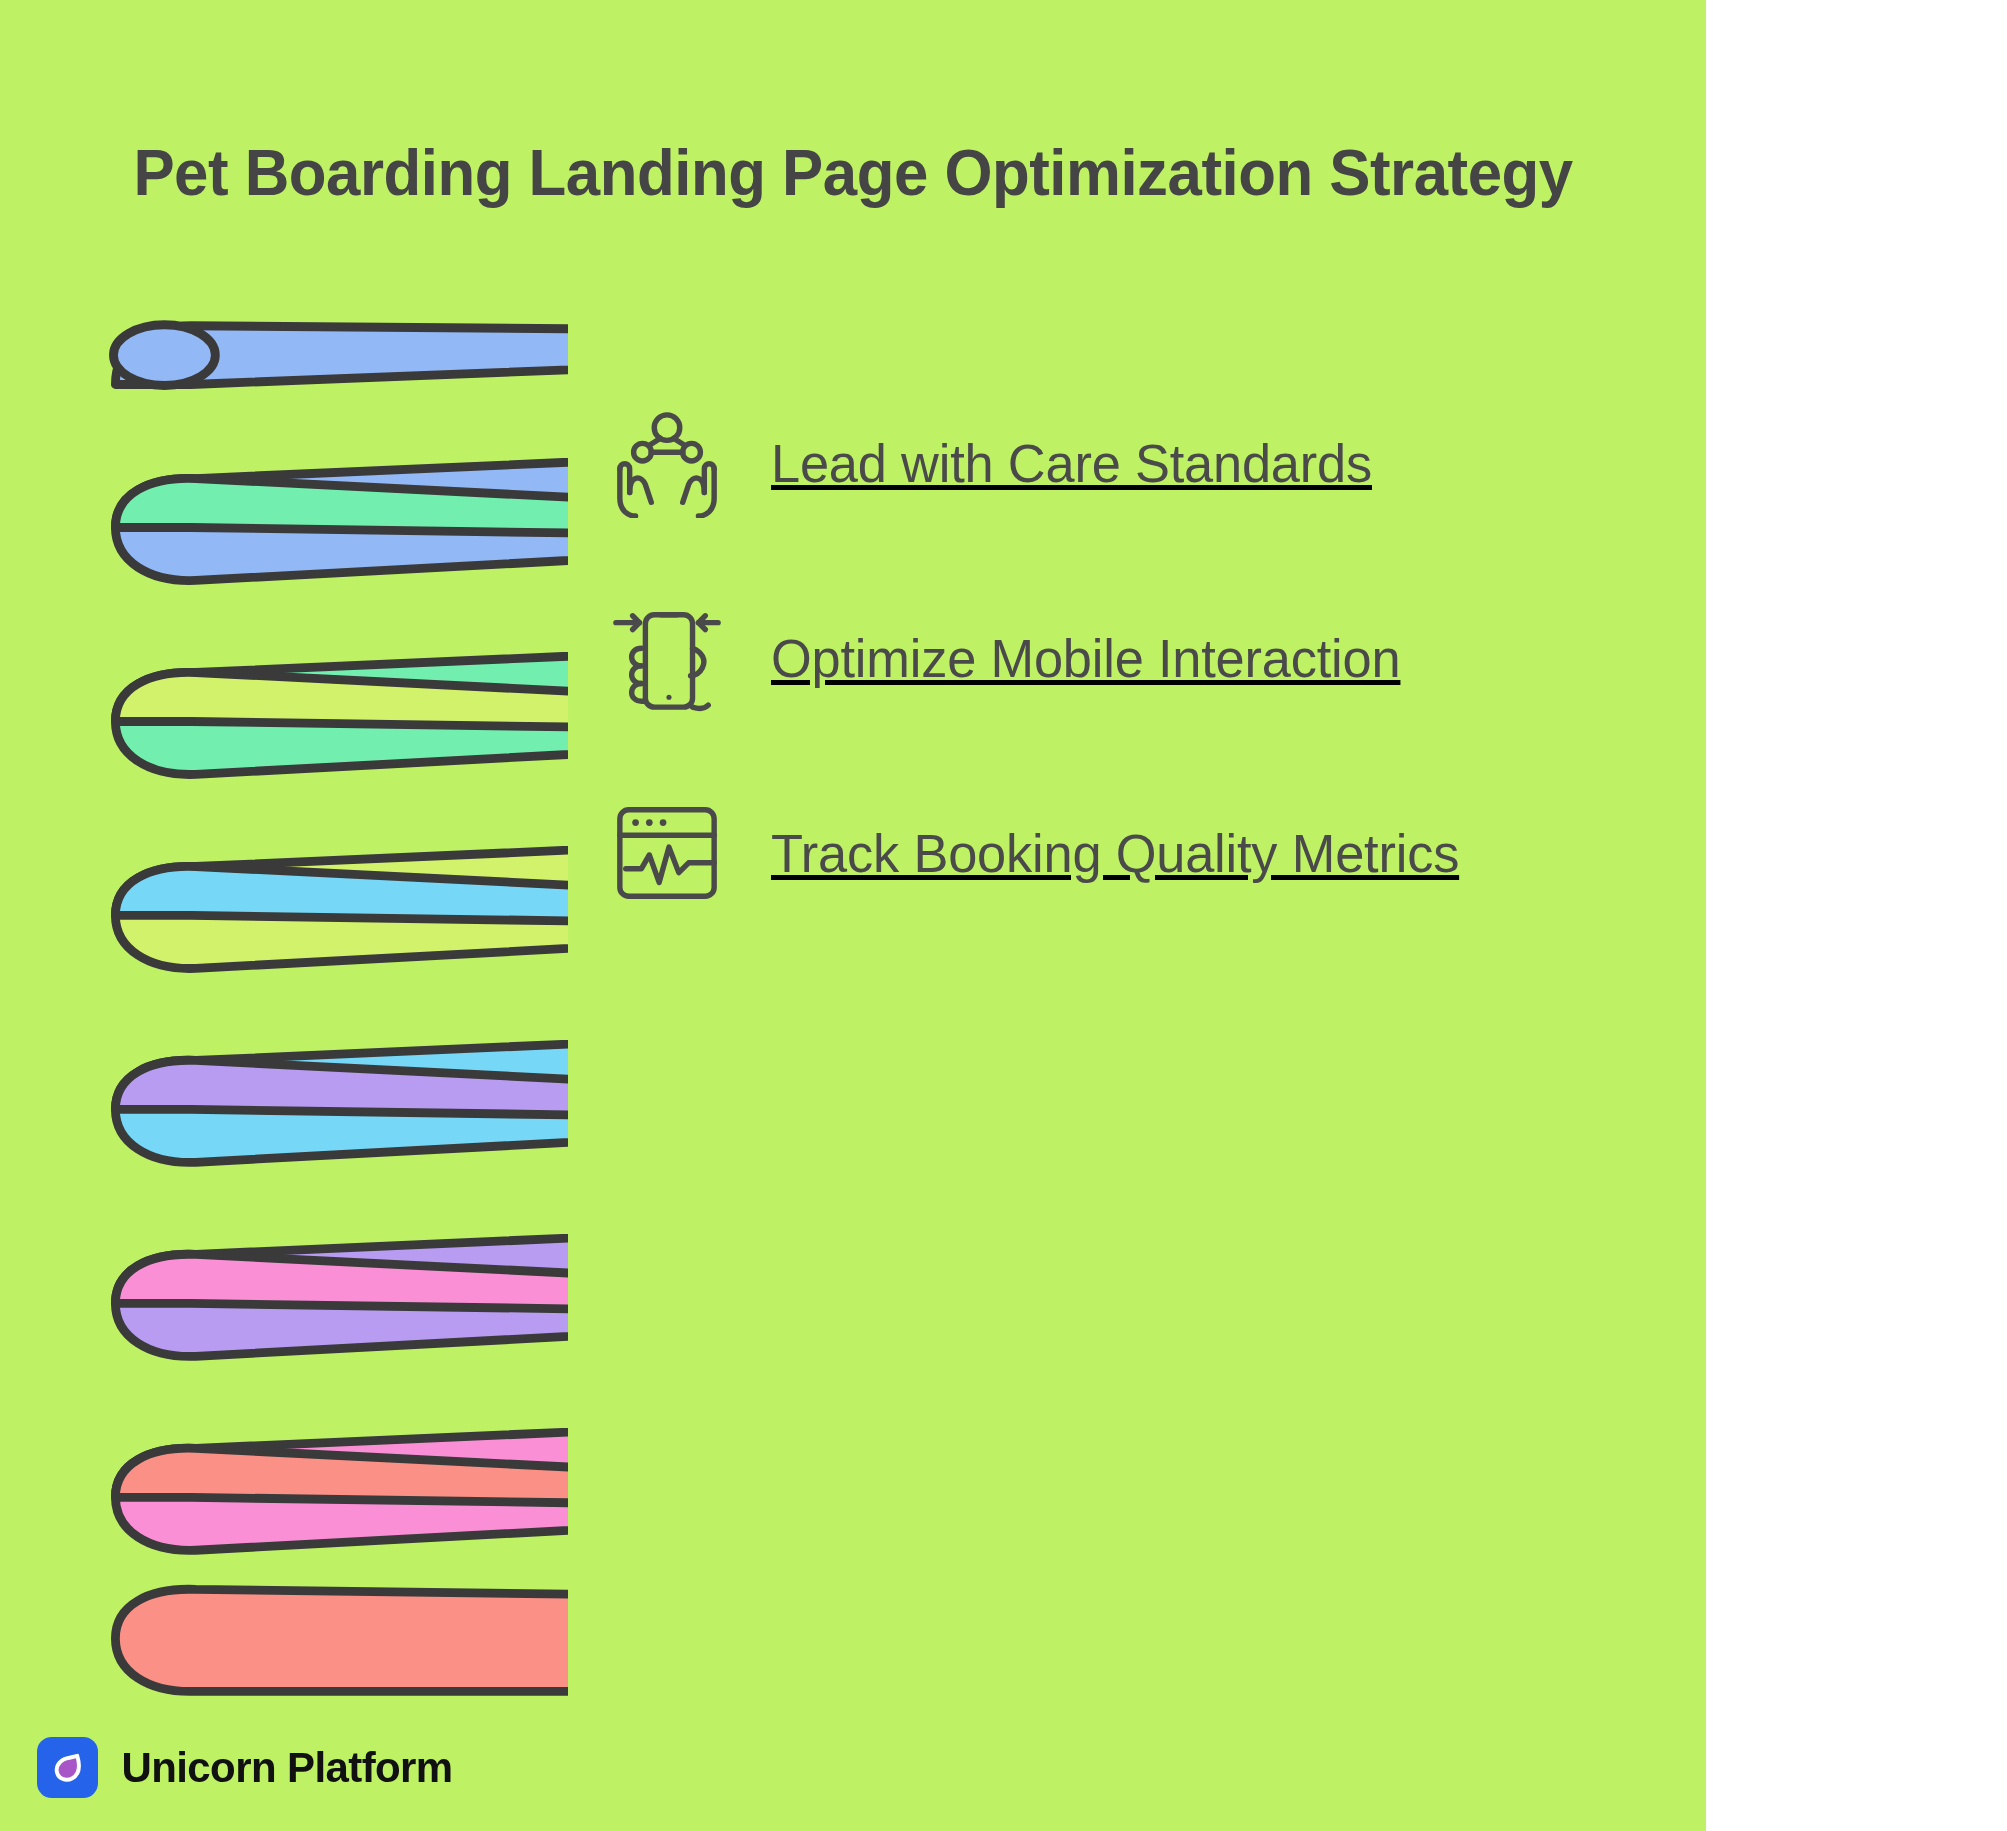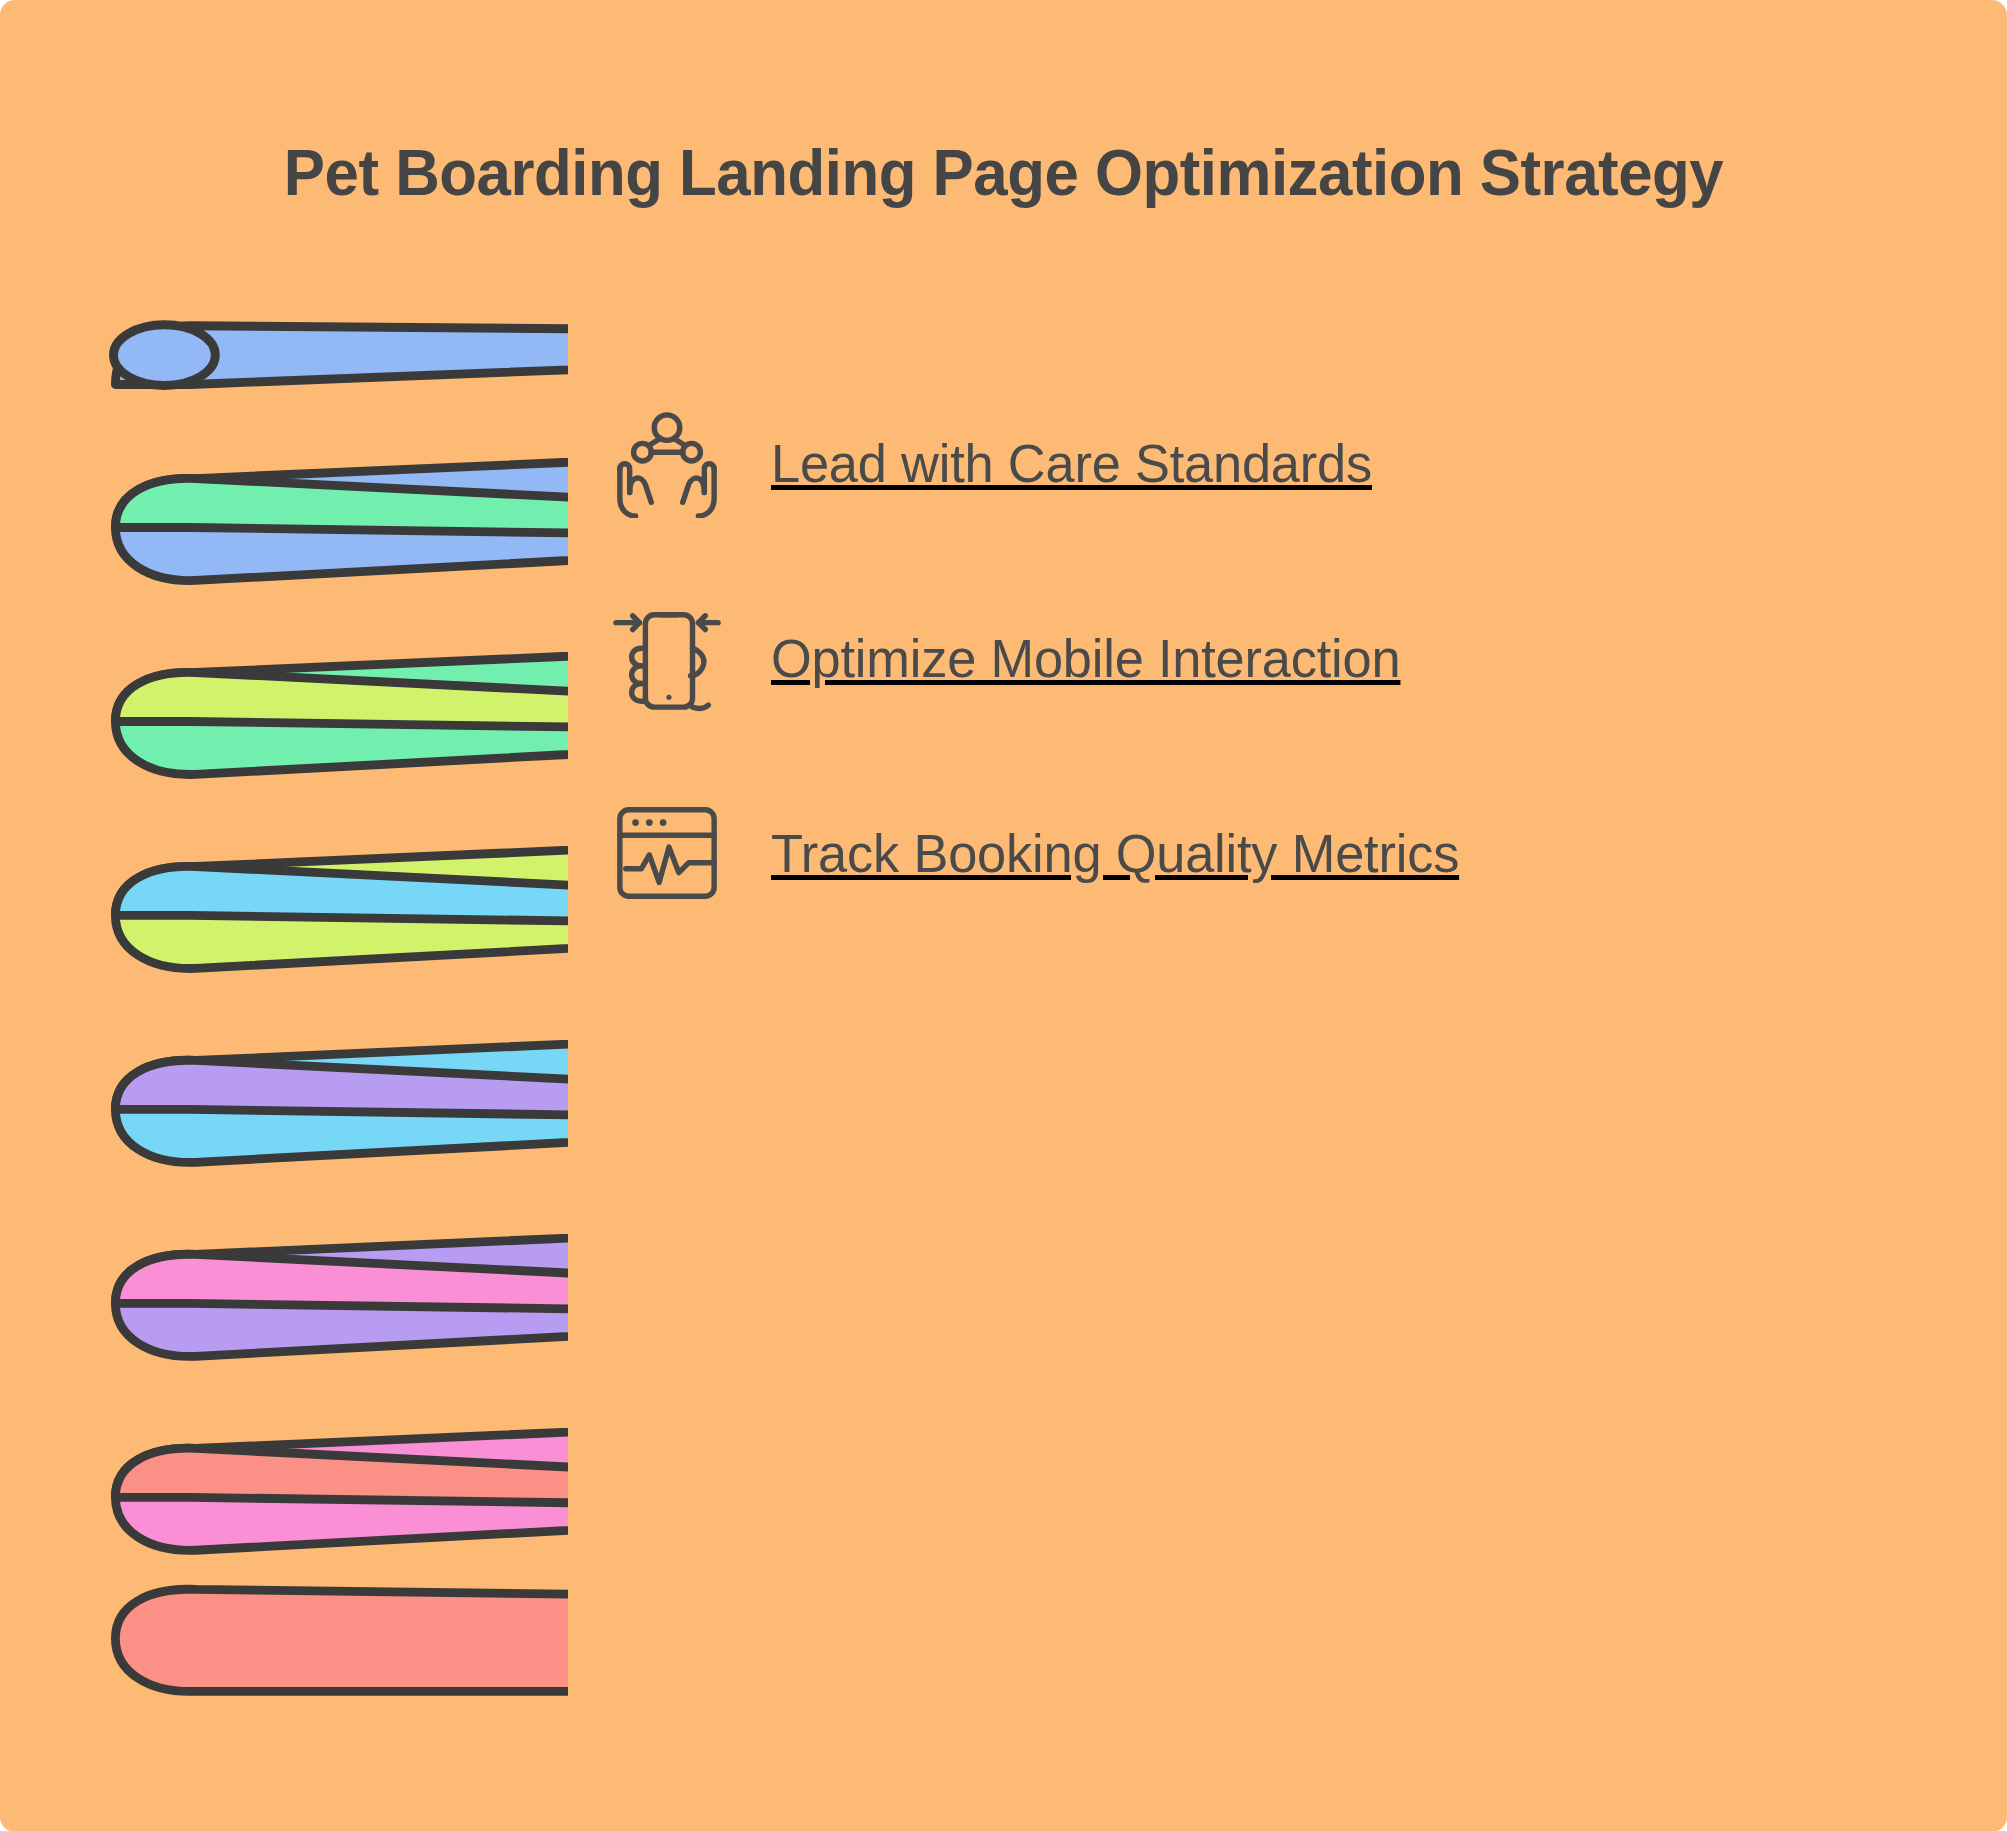--- a/index.html
+++ b/index.html
@@ -4,23 +4,22 @@
 <style>
   * { margin:0; padding:0; box-sizing:border-box; }
   html, body {
     width:2007px; height:1832px;
     background:#FFFFFF;
     font-family:"Liberation Sans", sans-serif;
     overflow:hidden;
   }
   #infographic {
     position:relative;
-    width:2007px; height:1832px;
-    background:#fdba74;
-    border-radius:15px;
+    width:1706px; height:1832px;
+    background:#bef264;
   }
   
   #page-title {
     position:absolute;
     left:0; right:0; top:135px;
     text-align:center;
     font-size:65px;
     font-weight:bold;
     color:#454545;
     letter-spacing:-0.5px;
@@ -271,15 +270,23 @@
           <circle cx="52" cy="25" r="3.4" fill="#4A4A4A" stroke="none"></circle>
           <path d="M14 72 L30 72 L38 58 L48 86 L58 50 L68 76 L78 66 L104 66"></path>
         </svg>
       </div>
       <div class="step-label">Track Booking Quality Metrics</div>
     </div>
 
 
   </div>
 
+  <div id="footer-brand">
+    <div id="brand-logo-mark">
+      <svg width="39" height="39" viewBox="0 0 40 40">
+        <path d="M30 8 C33 18 32 27 25 31 C18 35 10 31 9 24 C8 17 14 11 22 10 Z" fill="#A855C7" stroke="#FFFFFF" stroke-width="4" stroke-linejoin="round"></path>
+      </svg>
+    </div>
+    <div id="brand-name">Unicorn Platform</div>
+  </div>
 
 </div>
 
 
 </body></html>

